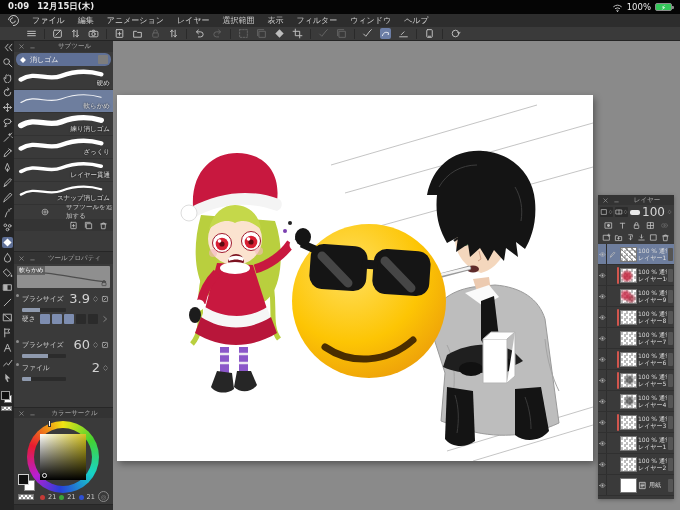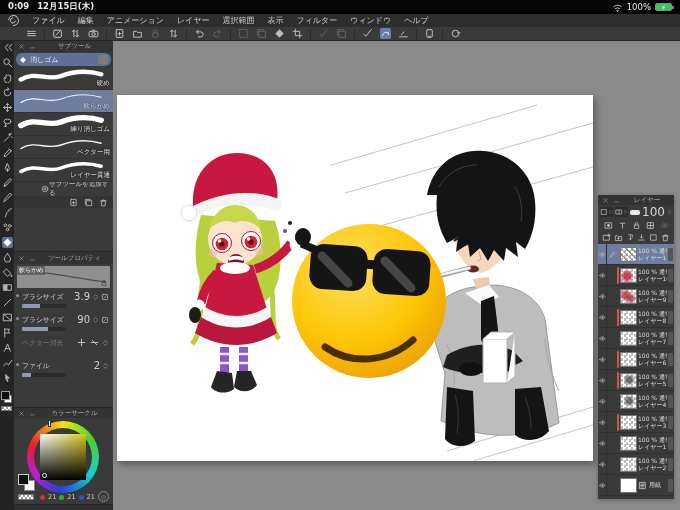--- a/index.html
+++ b/index.html
@@ -50,32 +50,32 @@
   .phead .ttl { flex:1; text-align:center; }
 
   .subtool { position:absolute; left:0; top:0; width:99px; height:212px; }
   .st-group { height:13px; margin:1px 2px; background:#5f7096; border-radius:6px; display:flex; align-items:center;
               gap:3px; padding:0 3px; font-size:7px; color:#f0f0f0; }
   .st-group .boxr { margin-left:auto; width:10px; height:9px; background:#7d7d7d; border-radius:1px; }
   .st-item { height:23px; position:relative; border-bottom:1px solid #323232; }
   .st-item.sel { background:#6e7e9e; }
   .st-item .squig { position:absolute; left:3px; top:1px; width:88px; height:14px; }
   .st-item .lbl { position:absolute; right:3px; bottom:1px; font-size:6.5px; color:#e2e2e2; text-shadow:0 0 2px #000; }
-  .st-add { height:14px; display:flex; align-items:center; justify-content:center; gap:0; font-size:6.5px; color:#c9c9c9;margin-left:27px; }
+  .st-add { height:14px; display:flex; align-items:center; justify-content:center; gap:17px; font-size:6.5px; color:#c9c9c9;margin-left:27px; }
   .st-foot { height:12px; display:flex; align-items:center; justify-content:flex-end; gap:6px; padding:0 5px; background:#343434; }
   .st-foot .ic { width:9px; height:9px; }
 
   .toolprop { position:absolute; left:0; top:212px; width:99px; height:156px; }
   .tp-preview { margin:2px 3px; height:22px; background:#8f8f8f; border-radius:1px; position:relative; }
   .tp-chip { position:absolute; left:0; top:0; background:#5a5a5acc; color:#fff; font-size:6px; padding:0 2px; }
   .tp-lock { position:absolute; right:2px; bottom:1px; width:8px; height:8px; color:#444; }
   .tp-row { padding:1px 4px 0 8px; height:23px; position:relative; font-size:6.8px; color:#d2d2d2; }
   .tp-row .dot { position:absolute; left:2px; top:4px; width:3px; height:3px; border-radius:50%; background:#8d8d8d; }
   .tp-row .line1 { display:flex; align-items:center; gap:2px; }
-  .tp-row .val { margin-left:auto; font-size:10px; }
+  .tp-row .val { margin-left:auto; font-size:13px; }
   .tp-row .bar { margin-top:2px; width:44px; height:4px; background:#2b2b2b; border-radius:1px; overflow:hidden; }
   .tp-row .bar i { display:block; height:100%; background:#8f9aae; }
   .tp-row.dim, .tp-row.dim .val { color:#787878; }
   .hsq { display:inline-flex; gap:2px; margin-left:2px; }
   .hsq b { width:10px; height:10px; background:#2b2b2b; border-radius:1px; }
   .hsq b.on { background:#7d8db0; }
   .stepper { width:7px; height:10px; color:#9a9a9a; }
   .chevR { margin-left:auto; width:8px; height:8px; color:#9a9a9a; }
 
   .colorpanel { position:absolute; left:0; top:368px; width:99px; height:97px; }
@@ -587,29 +587,35 @@
       <span class="lbl">軟らかめ</span>
     </div>
     <div class="st-item">
       <span class="squig"><svg viewBox="0 0 88 16" preserveAspectRatio="none" width="100%" height="100%">
             <path d="M4 12C18 2 30 14 44 8S72 2 84 6" fill="none" stroke="#fff" stroke-width="6" stroke-linecap="round" opacity="1"></path>
           </svg></span>
       <span class="lbl">練り消しゴム</span>
     </div>
     <div class="st-item">
       <span class="squig"><svg viewBox="0 0 88 16" preserveAspectRatio="none" width="100%" height="100%">
-            <path d="M4 12C18 2 30 14 44 8S72 2 84 6" fill="none" stroke="#fff" stroke-width="1.6" stroke-linecap="round" opacity="0.95"></path>
+            <path d="M4 12C18 2 30 14 44 8S72 2 84 6" fill="none" stroke="#fff" stroke-width="5" stroke-linecap="round" opacity="1"></path>
           </svg></span>
-      <span class="lbl">ベクター用</span>
+      <span class="lbl">ざっくり</span>
     </div>
     <div class="st-item">
       <span class="squig"><svg viewBox="0 0 88 16" preserveAspectRatio="none" width="100%" height="100%">
             <path d="M4 12C18 2 30 14 44 8S72 2 84 6" fill="none" stroke="#fff" stroke-width="4" stroke-linecap="round" opacity="1"></path>
           </svg></span>
       <span class="lbl">レイヤー貫通</span>
+    </div>
+    <div class="st-item">
+      <span class="squig"><svg viewBox="0 0 88 16" preserveAspectRatio="none" width="100%" height="100%">
+            <path d="M4 12C18 2 30 14 44 8S72 2 84 6" fill="none" stroke="#fff" stroke-width="2.6" stroke-linecap="round" opacity="1"></path>
+          </svg></span>
+      <span class="lbl">スナップ消しゴム</span>
     </div>
     <div class="st-add">
       <span class="ic" style="width:8px;height:8px">
           <svg viewBox="0 0 10 10" fill="none" stroke="currentColor" stroke-width="0.9" stroke-linecap="round" stroke-linejoin="round">
             <circle cx="5" cy="5" r="3.6"></circle>
             <path d="M5 3.2v3.6M3.2 5h3.6"></path>
           </svg>
         </span>
       <span>サブツールを追加する</span>
     </div>
@@ -676,60 +682,57 @@
               <rect x="1.8" y="1.8" width="6.4" height="6.4" rx="1"></rect>
               <path d="M3.5 6.5l3-3"></path>
             </svg>
           </span>
       </div>
       <div class="bar">
           <i style="width:40%"></i>
         </div>
     </div>
     <div class="tp-row">
+      <div class="line1">
+        <span>硬さ</span>
+        <span class="hsq">
+          <b class="on"></b>
+            <b class="on"></b>
+            <b class="on"></b>
+            <b></b>
+            <b></b>
+        </span>
+        <span class="ic chevR">
+            <svg viewBox="0 0 10 10" fill="none" stroke="currentColor" stroke-width="0.9" stroke-linecap="round" stroke-linejoin="round">
+              <path d="M3.5 2L7 5 3.5 8"></path>
+            </svg>
+          </span>
+      </div>
+    </div>
+    <div class="tp-row">
       <span class="dot"></span>
       <div class="line1">
         <span>ブラシサイズ</span>
-        <span class="val">90</span>
+        <span class="val">60</span>
         <span class="ic stepper">
             <svg viewBox="0 0 10 10" fill="none" stroke="currentColor" stroke-width="0.9" stroke-linecap="round" stroke-linejoin="round">
               <path d="M2.5 4l2.5-2.5L7.5 4M2.5 6l2.5 2.5L7.5 6"></path>
             </svg>
           </span>
         <span class="ic" style="width:8px;height:8px">
             <svg viewBox="0 0 10 10" fill="none" stroke="currentColor" stroke-width="0.9" stroke-linecap="round" stroke-linejoin="round">
               <rect x="1.8" y="1.8" width="6.4" height="6.4" rx="1"></rect>
               <path d="M3.5 6.5l3-3"></path>
             </svg>
           </span>
       </div>
       <div class="bar">
           <i style="width:60%"></i>
         </div>
     </div>
-    <div class="tp-row dim">
-      <div class="line1">
-        <span>ベクター消去</span>
-        <span class="ic" style="margin-left:auto">
-            <svg viewBox="0 0 10 10" fill="none" stroke="currentColor" stroke-width="0.9" stroke-linecap="round" stroke-linejoin="round">
-              <path d="M2 5h6M5 2v6"></path>
-            </svg>
-          </span>
-        <span class="ic">
-            <svg viewBox="0 0 10 10" fill="none" stroke="currentColor" stroke-width="0.9" stroke-linecap="round" stroke-linejoin="round">
-              <path d="M2 5h6M3 3l4 4"></path>
-            </svg>
-          </span>
-        <span class="ic stepper">
-            <svg viewBox="0 0 10 10" fill="none" stroke="currentColor" stroke-width="0.9" stroke-linecap="round" stroke-linejoin="round">
-              <path d="M2.5 4l2.5-2.5L7.5 4M2.5 6l2.5 2.5L7.5 6"></path>
-            </svg>
-          </span>
-      </div>
-    </div>
     <div class="tp-row">
       <span class="dot"></span>
       <div class="line1">
         <span>ファイル</span>
         <span class="val">2</span>
         <span class="ic stepper">
             <svg viewBox="0 0 10 10" fill="none" stroke="currentColor" stroke-width="0.9" stroke-linecap="round" stroke-linejoin="round">
               <path d="M2.5 4l2.5-2.5L7.5 4M2.5 6l2.5 2.5L7.5 6"></path>
             </svg>
           </span>

